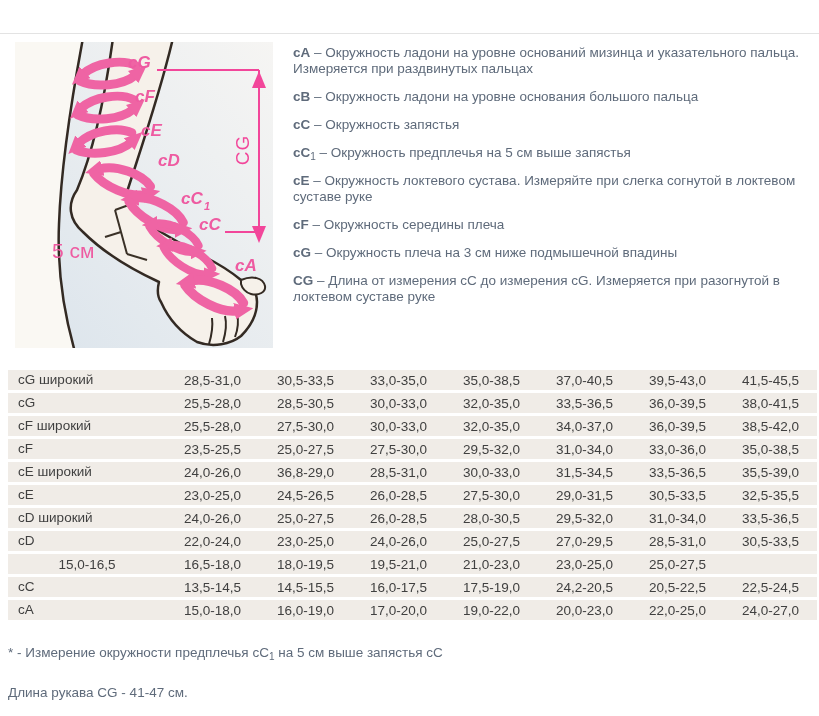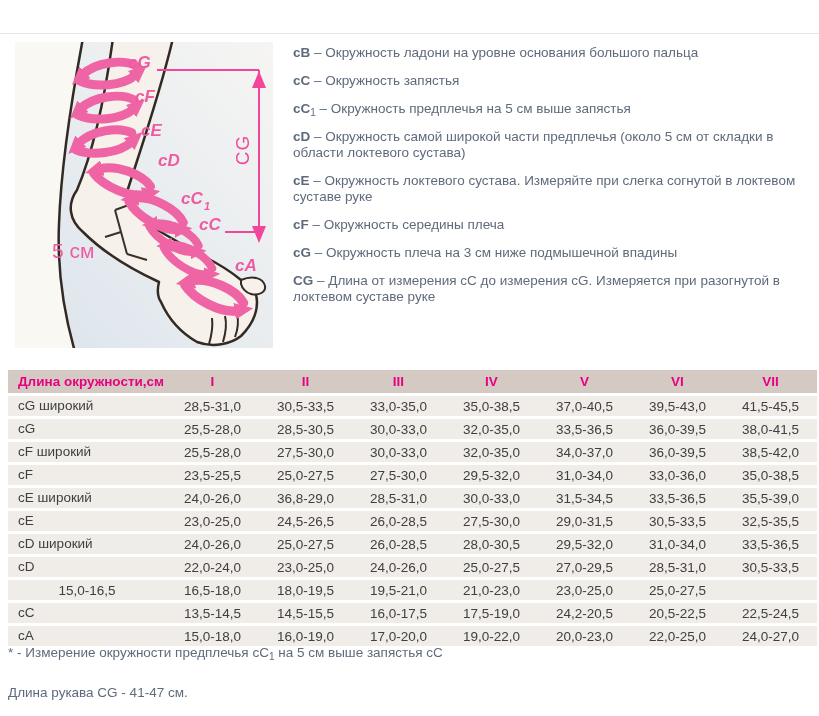--- a/index.html
+++ b/index.html
@@ -102,49 +102,39 @@
       <text x="166" y="162">cC</text>
       <text x="189" y="168" font-size="11">1</text>
       <text x="184" y="188">cC</text>
       <text x="220" y="229">cA</text>
       <text x="37" y="216" font-size="21" font-style="normal" font-weight="normal">5 см</text>
     </g>
   </svg>
 </div>
 
 <div class="desc">
+  <p><b class="ml">cA</b><sub class="ms"></sub> <span class="mt">– Окружность ладони на уровне оснований мизинца и указательного пальца. Измеряется при раздвинутых пальцах</span></p>
 
   <p><b class="ml">cB</b><sub class="ms"></sub> <span class="mt">– Окружность ладони на уровне основания большого пальца</span></p>
 
   <p><b class="ml">cC</b><sub class="ms"></sub> <span class="mt">– Окружность запястья</span></p>
 
   <p><b class="ml">cC</b><sub class="ms">1</sub> <span class="mt">– Окружность предплечья на 5 см выше запястья</span></p>
 
-  <p><b class="ml">cD</b><sub class="ms"></sub> <span class="mt">– Окружность самой широкой части предплечья (около 5 см от складки в области локтевого сустава)</span></p>
 
   <p><b class="ml">cE</b><sub class="ms"></sub> <span class="mt">– Окружность локтевого сустава. Измеряйте при слегка согнутой в локтевом суставе руке</span></p>
 
   <p><b class="ml">cF</b><sub class="ms"></sub> <span class="mt">– Окружность середины плеча</span></p>
 
   <p><b class="ml">cG</b><sub class="ms"></sub> <span class="mt">– Окружность плеча на 3 см ниже подмышечной впадины</span></p>
 
   <p><b class="ml">CG</b><sub class="ms"></sub> <span class="mt">– Длина от измерения cC до измерения cG. Измеряется при разогнутой в локтевом суставе руке</span></p>
 </div>
 
 <div class="sizing-table">
-  <div class="thead">
-    <div class="tlabel">Длина окружности,см</div>
-    <div class="tval">I</div>
-    <div class="tval">II</div>
-    <div class="tval">III</div>
-    <div class="tval">IV</div>
-    <div class="tval">V</div>
-    <div class="tval">VI</div>
-    <div class="tval">VII</div>
-  </div>
   <div>
   <div class="trow">
     <div class="tlabel"><span class="rpre">cG широкий</span><sub class="rsub"></sub><span class="rpost"></span></div>
   <div class="tval">28,5-31,0</div>
         <div class="tval">30,5-33,5</div>
         <div class="tval">33,0-35,0</div>
         <div class="tval">35,0-38,5</div>
         <div class="tval">37,0-40,5</div>
         <div class="tval">39,5-43,0</div>
         <div class="tval">41,5-45,5</div>

